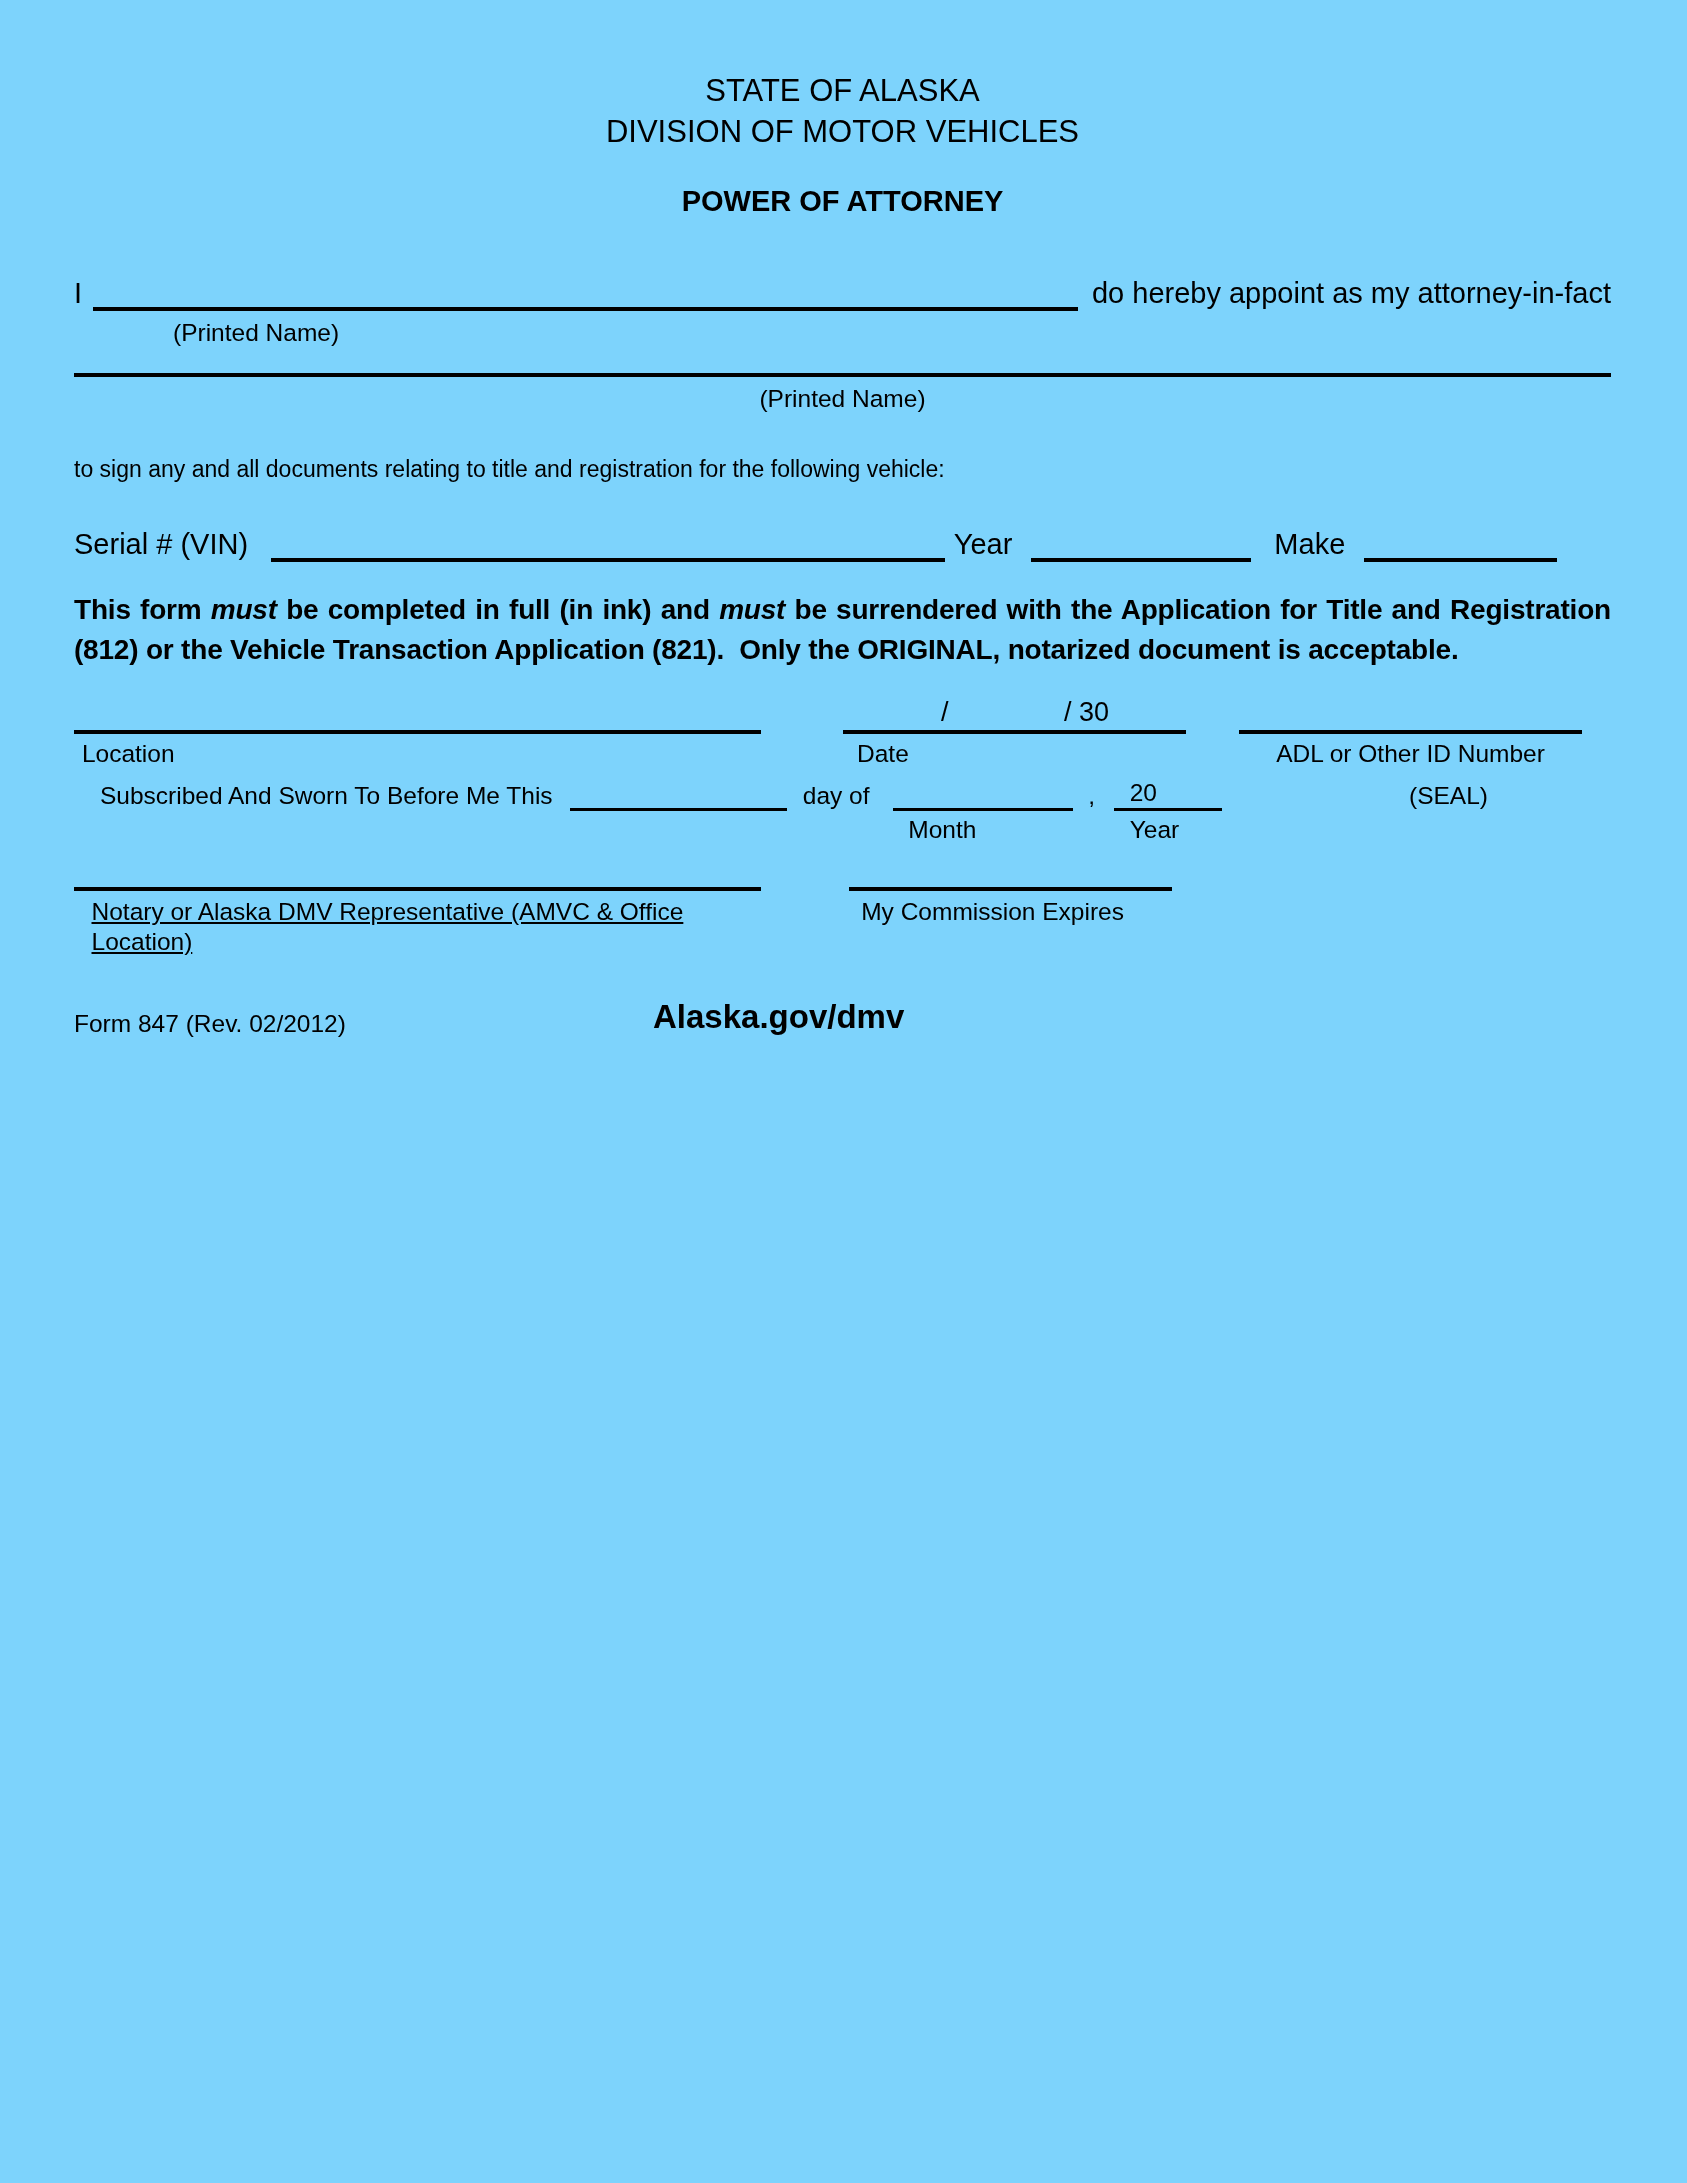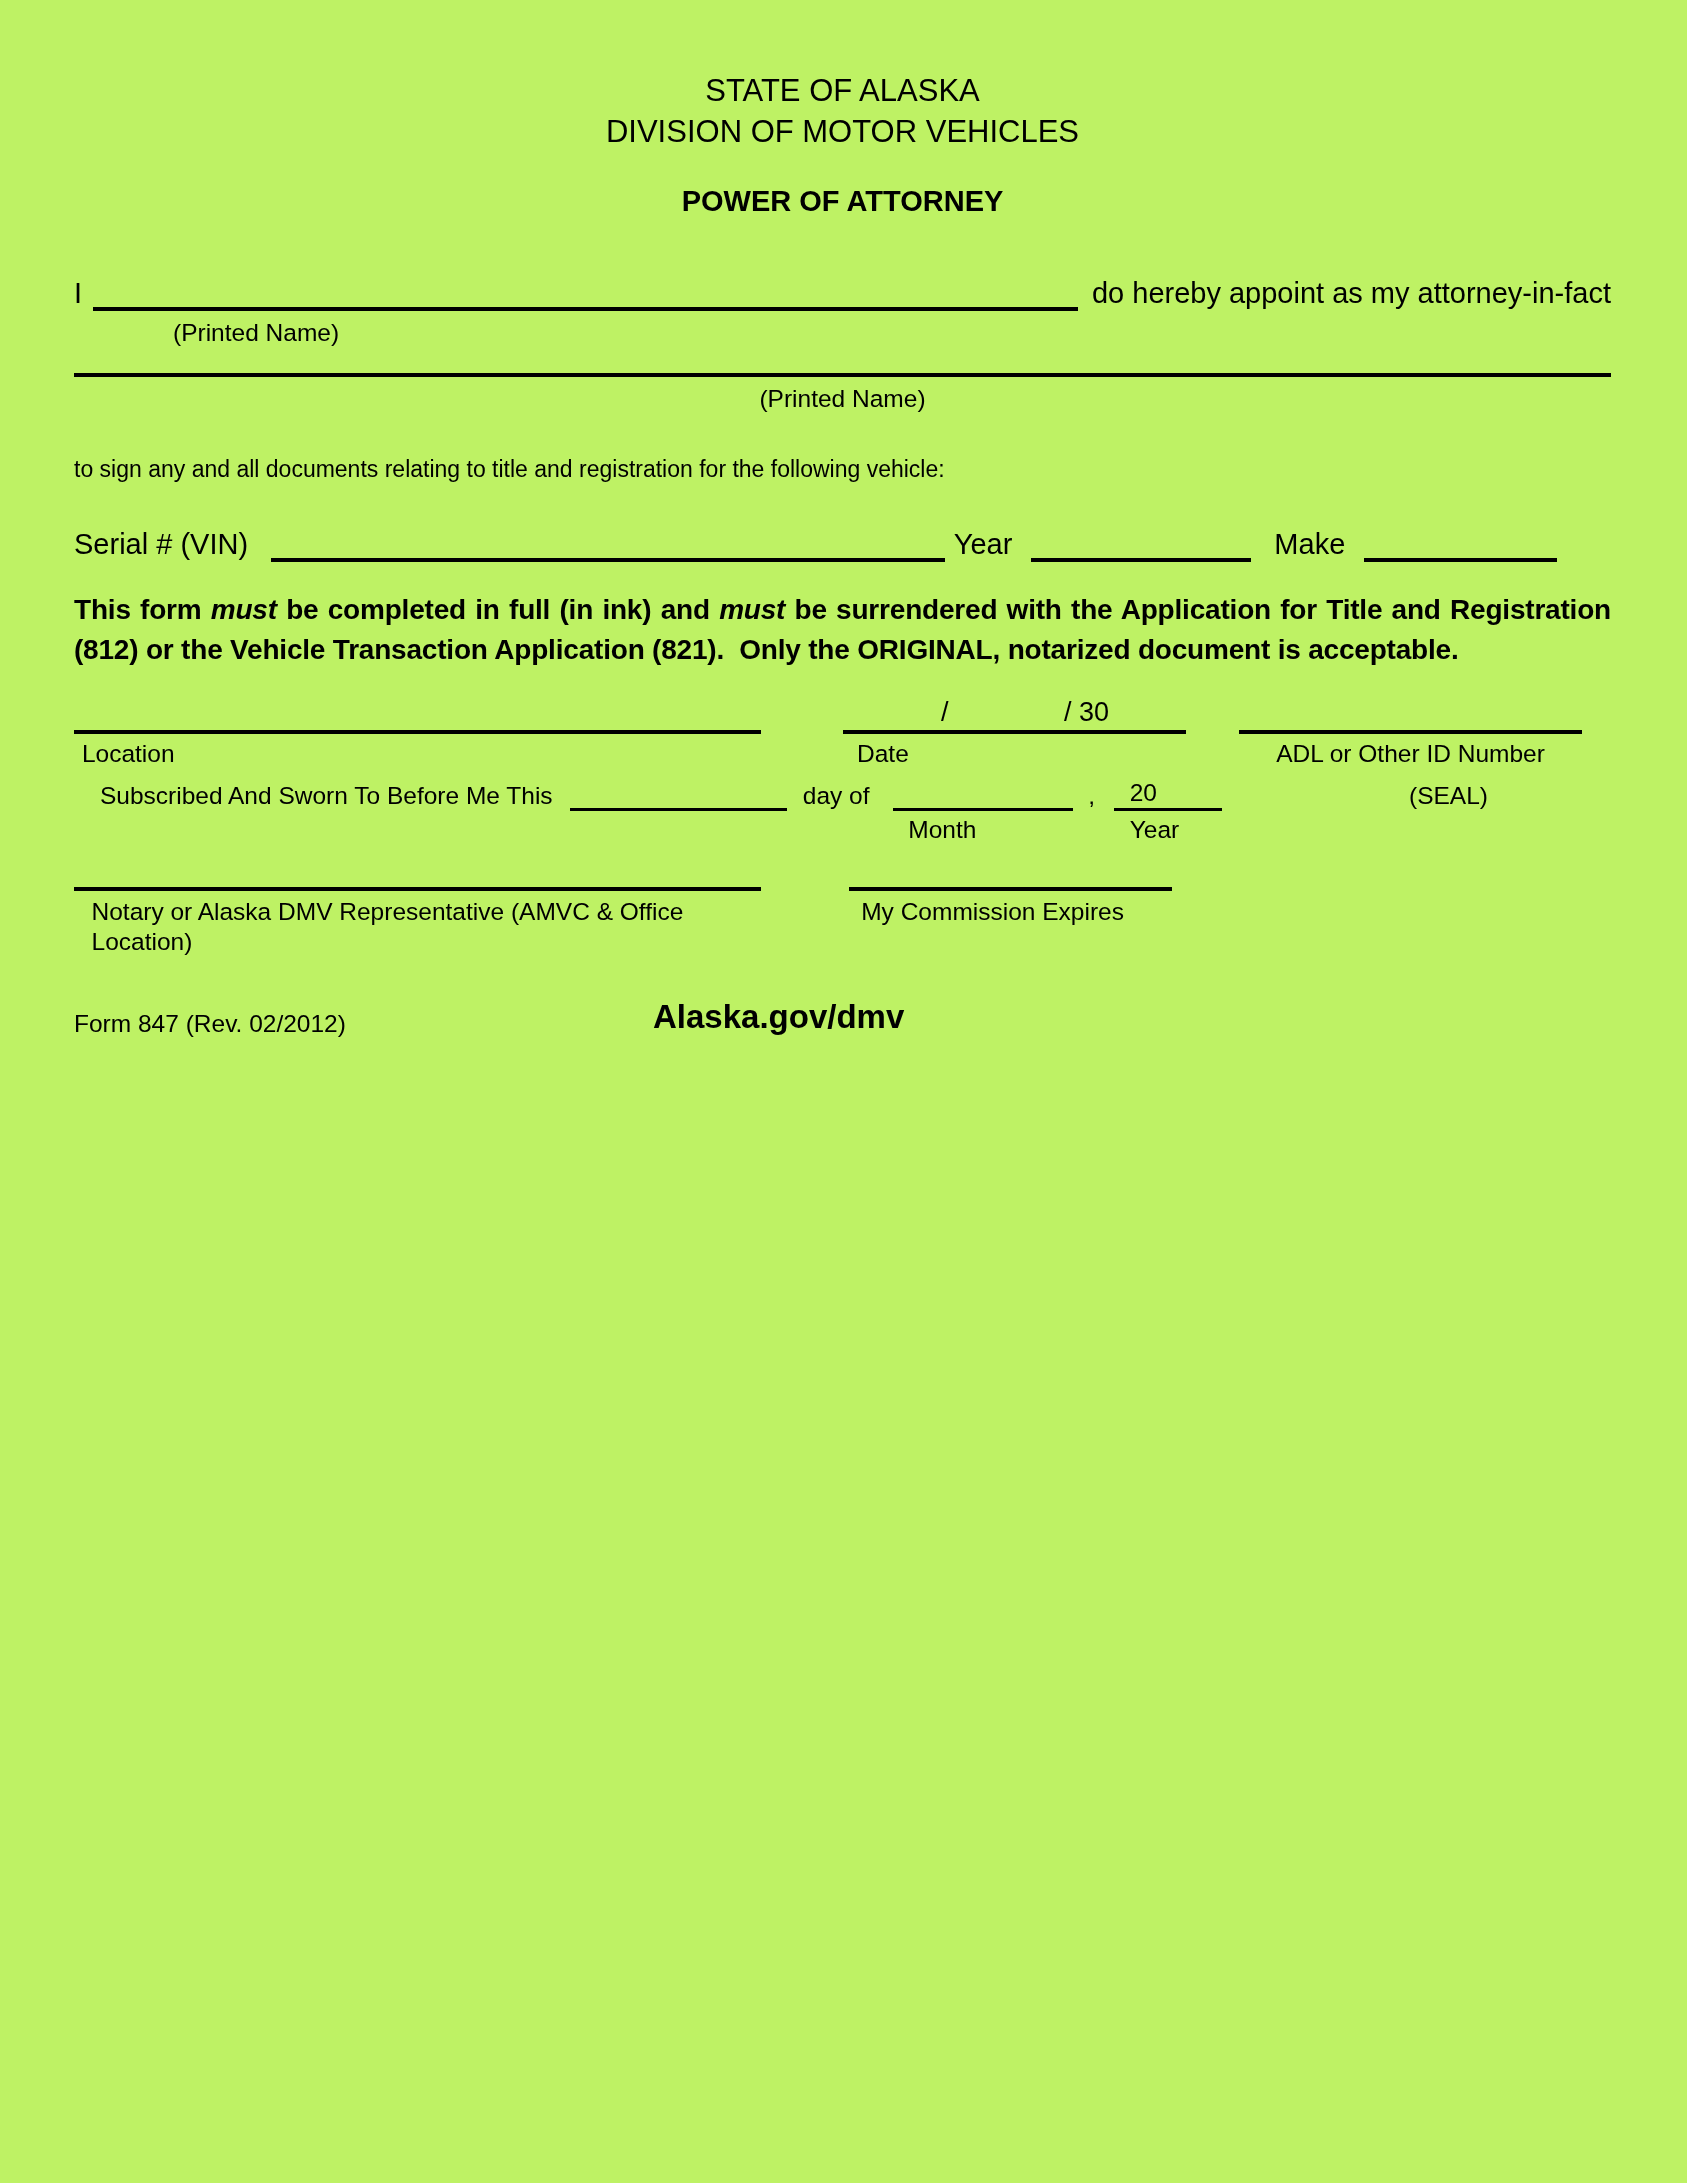--- a/index.html
+++ b/index.html
@@ -1,21 +1,21 @@
 <!DOCTYPE html>
 <html style="font-size:14px"><head>
 <meta charset="utf-8">
 <style>
   * { box-sizing: border-box; }
   html, body { margin: 0; padding: 0; background: #ffffff; }
   .page {
     position: relative;
     width: 1687px;
     height: 2184px;
-    background: #bef264;
+    background: #7dd3fc;
     color: #000000;
     font-family: "Liberation Sans", "DejaVu Sans", sans-serif;
     overflow: hidden;
   }
   .content { padding: 70px 76px 0 74px; }
 
   
   .hdr { text-align: center; font-size: 31px; line-height: 41px; }
   .form-title { text-align: center; font-size: 29px; line-height: 41px; font-weight: 700; margin-top: 29px; }
 
@@ -77,21 +77,21 @@
   .monthc .stop { width: 180px; }
   .commac    { margin-left: 15.7px; }
   .yearc     { margin-left: 19px; }
   .yearc .stop { width: 108px; padding-left: 15.7px; }
   .slabel { margin-top: 4.4px; padding-left: 15.7px; line-height: 30px; }
   .sealc { margin-left: 187px; }
 
   
   .notrow { display: flex; margin-top: 42px; font-size: 24.5px; line-height: 30px; }
   .ncol { display: flex; flex-direction: column; }
-  .n1 { width: 687px; }
+  .n1 { width: 687px; text-decoration: underline; }
   .n2 { width: 323px; margin-left: 88px; }
   .nline { border-bottom: 4.4px solid #000; height: 0; }
   .nlabel { margin-top: 6.1px; }
   .n1 .nlabel { padding-left: 17.5px; }
   .n2 .nlabel { padding-left: 12.2px; }
 
   
   .footer { position: relative; margin-top: 51px; font-size: 24.5px; line-height: 31px; }
   .site { position: absolute; left: 579px; top: -7px; font-size: 33px; font-weight: 700; }
 </style>

